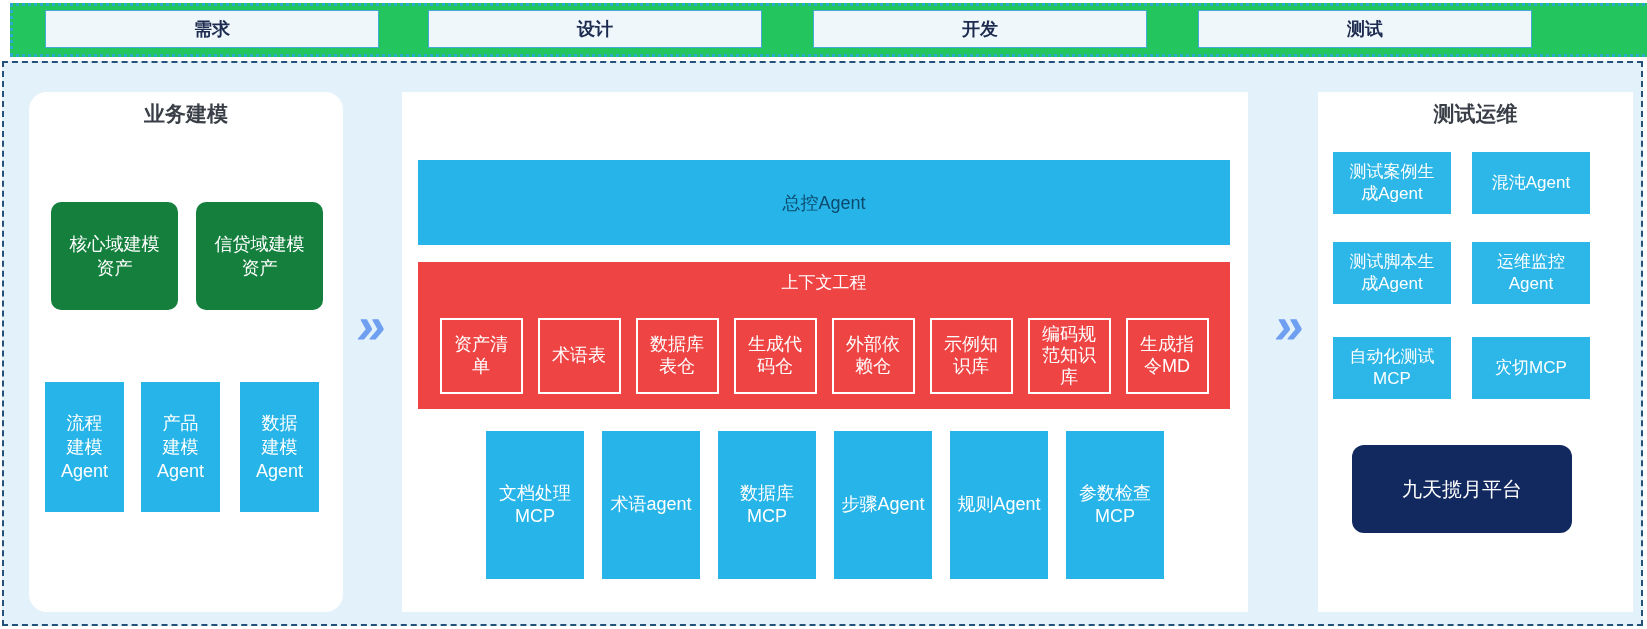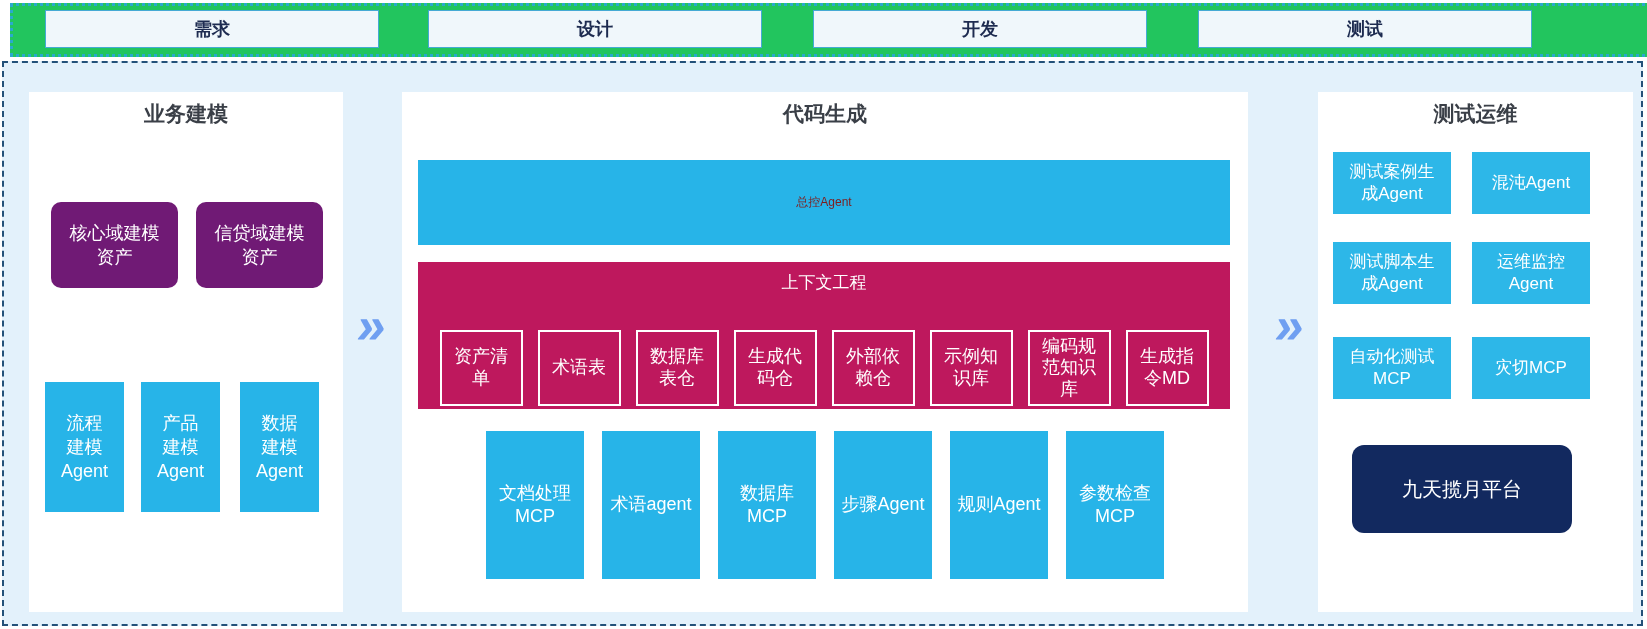--- a/index.html
+++ b/index.html
@@ -32,72 +32,72 @@
   
   .main {
     position:absolute; left:2px; top:61px; width:1641px; height:565px;
     background:#e3f1fb;
     border:2px dashed #235179;
   }
   .panel {
     position:absolute; top:29px; height:520px;
     background:#ffffff;
   }
-  .panel-left  { left:25px;  width:314px; }
+  .panel-left  { left:25px;  width:314px;border-radius:18px; }
   .panel-mid   { left:398px; width:846px; }
   .panel-right { left:1314px; width:315px;padding-left:9px; }
   .panel-title {
     position:absolute; top:8px; left:0; right:0;
     text-align:center; font-size:21px; font-weight:bold; color:#3a3f47;
   }
 
   
   .chevron {
     position:absolute; width:64px; height:60px; top:232px;
     display:flex; align-items:center; justify-content:center;
     color:#6f9ff1; font-size:52px; font-weight:bold;
     transform:skewX(-8deg);
     line-height:1;
   }
   .chevron-1 { left:336px; }
   .chevron-2 { left:1254px; }
 
   
   .navy-box {
-    position:absolute; top:110px; width:127px; height:86px;
-    background:#701a75; border-radius:10px;
+    position:absolute; top:110px; width:127px; height:108px;
+    background:#15803d; border-radius:10px;
     display:flex; align-items:center; justify-content:center; text-align:center;
     color:#ffffff; font-size:18px; line-height:1.35;
   }
   .navy-0 { left:22px; } .navy-1 { left:167px; }
   .agent-box {
     position:absolute; top:290px; width:79px; height:130px;
     background:#27b4e8;
     display:flex; align-items:center; justify-content:center; text-align:center;
     color:#ffffff; font-size:18px; line-height:1.35;
   }
   .agent-0 { left:16px; } .agent-1 { left:112px; } .agent-2 { left:211px; }
 
   
   .master-bar {
     position:absolute; left:16px; top:68px; width:812px; height:85px;
     background:#27b4e8;
     display:flex; align-items:center; justify-content:center;
-    color:#7f1d1d; font-size:12px;
+    color:#0c4a6e; font-size:18px;
   }
   .ctx-section {
     position:absolute; left:16px; top:170px; width:812px; height:147px;
-    background:#be185d;
+    background:#ef4444;
   }
   .ctx-title {
     position:absolute; top:9px; left:0; right:0;
     text-align:center; color:#ffffff; font-size:17px;
   }
   .ctx-row {
-    position:absolute; top:68px; left:0; right:0;
+    position:absolute; top:56px; left:0; right:0;
     display:flex; justify-content:center; gap:15px;
   }
   .ctx-box {
     width:83px; height:76px;
     border:2px solid #ffffff;
     display:flex; align-items:center; justify-content:center; text-align:center;
     color:#ffffff; font-size:18px; line-height:1.2;
   }
   .tool-row {
     position:absolute; top:339px; left:0; right:0;
@@ -151,21 +151,20 @@
 建模
 Agent</div>
     <div class="agent-box agent-2 pre">数据
 建模
 Agent</div>
   </div>
 
   <div class="chevron chevron-1">»</div>
 
   <div class="panel panel-mid">
-    <div class="panel-title">代码生成</div>
     <div class="master-bar">总控Agent</div>
 
     <div class="ctx-section">
       <div class="ctx-title">上下文工程</div>
       <div class="ctx-row">
         <div class="ctx-box pre">资产清
 单</div>
         <div class="ctx-box pre">术语表</div>
         <div class="ctx-box pre">数据库
 表仓</div>

